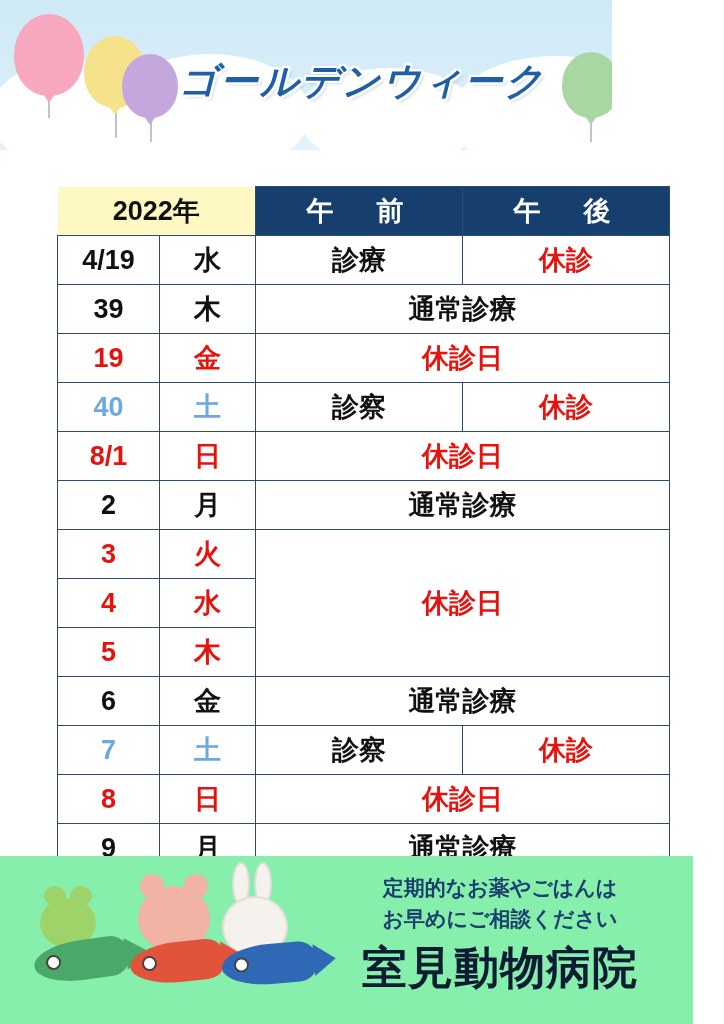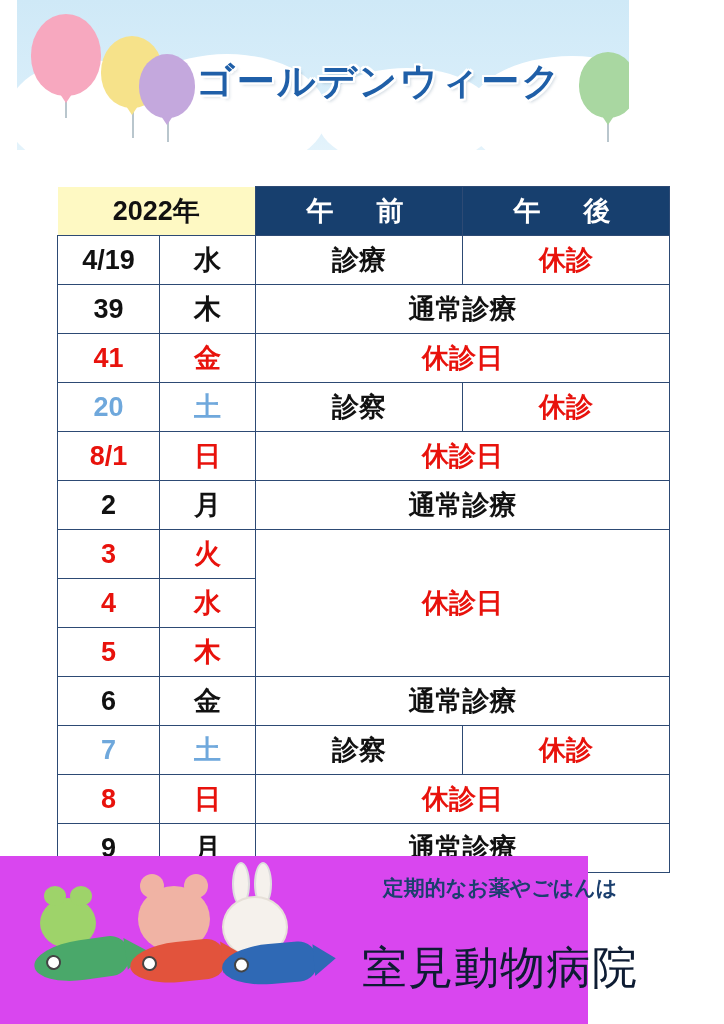--- a/index.html
+++ b/index.html
@@ -11,26 +11,27 @@
     height: 1024px;
     background: #ffffff;
     font-family: "Liberation Sans", sans-serif;
     overflow: hidden;
     position: relative;
   }
 
   
   .banner {
     position: absolute;
-    left: 17px;
+    left: 0;
     top: 0;
     width: 612px;
     height: 180px;
     background: linear-gradient(#cfe9f7 0%, #d9eefa 55%, #eaf6fc 100%);
     overflow: hidden;
+    font-style: italic;
   }
   .cloud {
     position: absolute;
     background: #ffffff;
     border-radius: 50%;
   }
   .cloud-band {
     position: absolute;
     left: -20px;
     bottom: -60px;
@@ -127,43 +128,43 @@
   .dark { color: #111111 !important; }
   .merged-red {
     color: #e8120c !important;
   }
 
   
   .footer {
     position: absolute;
     left: 0;
     top: 856px;
-    width: 588px;
+    width: 693px;
     height: 168px;
-    background: #d946ef;
+    background: #86efac;
   }
   .footer-msg {
     position: absolute;
     left: 300px;
     top: 16px;
     width: 400px;
     text-align: center;
     color: #1b3f6e;
     font-weight: bold;
     font-size: 21px;
     line-height: 31px;
   }
   .clinic-name {
     position: absolute;
     left: 300px;
     top: 82px;
     width: 400px;
     text-align: center;
     color: #0e1c33;
-    font-weight: normal;
+    font-weight: bold;
     font-size: 45px;
     letter-spacing: 1px;
   }
   .koi {
     position: absolute;
     width: 96px;
     height: 40px;
     border-radius: 50% 20% 20% 50% / 50% 50% 50% 50%;
   }
   .koi::after {
@@ -252,27 +253,27 @@
         <td class="red">休診</td>
       </tr>
 
       <tr>
         <td class="dark">39</td>
         <td class="dark">木</td>
         <td class="dark" colspan="2">通常診療</td>
       </tr>
 
       <tr>
-        <td class="red">41</td>
+        <td class="red">19</td>
         <td class="red">金</td>
         <td class="red" colspan="2">休診日</td>
       </tr>
 
       <tr>
-        <td class="blue">20</td>
+        <td class="blue">40</td>
         <td class="blue">土</td>
         <td class="dark">診察</td>
         <td class="red">休診</td>
       </tr>
 
       <tr>
         <td class="red">8/1</td>
         <td class="red">日</td>
         <td class="red" colspan="2">休診日</td>
       </tr>
@@ -344,15 +345,16 @@
   </div>
   <div class="koi" style="left:130px; top:86px; background:#e2533c; color:#e2533c; transform:rotate(-6deg);">
     <div class="koi-eye"></div>
   </div>
   <div class="koi" style="left:222px; top:88px; background:#2f69b5; color:#2f69b5; transform:rotate(-5deg);">
     <div class="koi-eye"></div>
   </div>
 
   <div class="footer-msg">
     <div>定期的なお薬やごはんは</div>
+    <div>お早めにご相談ください</div>
   </div>
   <div class="clinic-name">室見動物病院</div>
 </div>
 
 </body></html>

